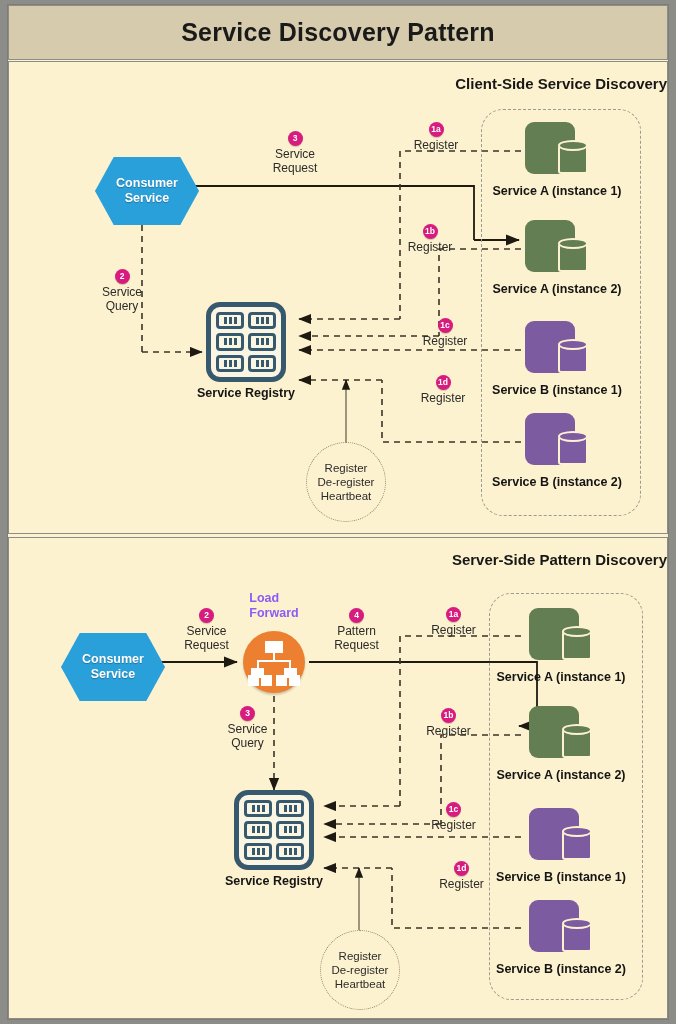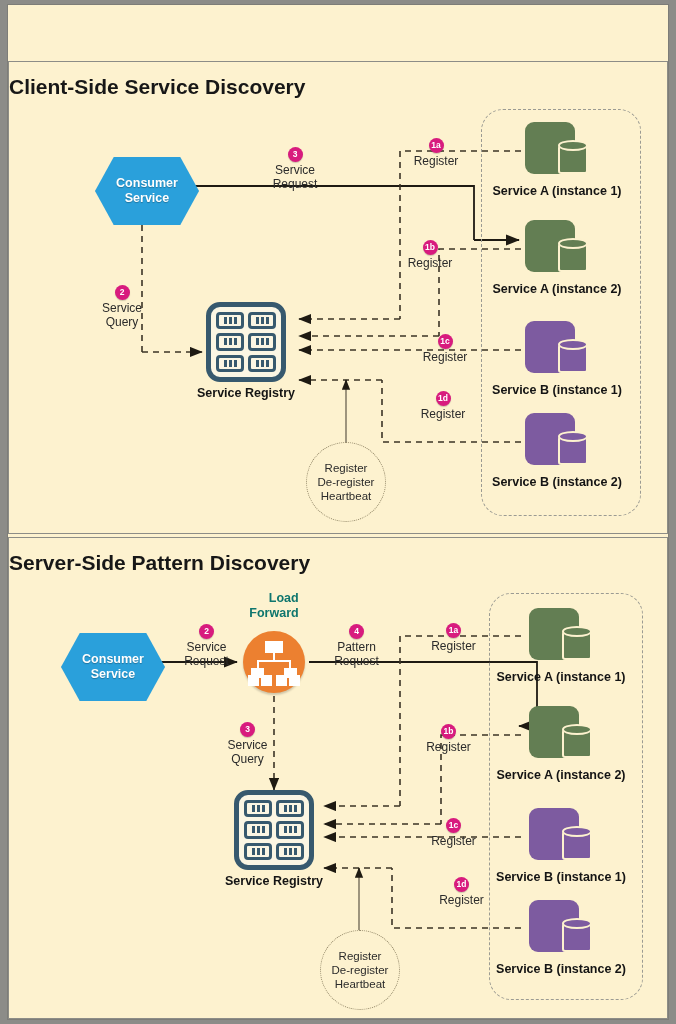--- a/index.html
+++ b/index.html
@@ -24,22 +24,22 @@
   .titlebar .title{
     font-size:25px;font-weight:bold;color:#1a1a1a;letter-spacing:.2px;
   }
   .panel{
     position:absolute;left:8px;width:660px;background:#fdf2cf;
     border:1px solid #8d8d87;box-sizing:border-box;
   }
   #panel1{top:61px;height:473px;}
   #panel2{top:537px;height:482px;}
   .panel-title{
-    position:absolute;left:0;top:13px;width:100%;text-align:left;
-    font-size:21px;font-weight:bold;color:#171717;
+    position:absolute;left:0;top:13px;width:100%;text-align:right;
+    font-size:15px;font-weight:bold;color:#171717;
   }
   
   .lay{position:absolute;}
   
   .hex{
     width:104px;height:68px;background:#2AA0DB;
     clip-path:polygon(18% 0%, 82% 0%, 100% 50%, 82% 100%, 18% 100%, 0% 50%);
     display:flex;align-items:center;justify-content:center;
     box-shadow:0 1px 0 rgba(0,0,0,.15);
   }
@@ -85,25 +85,25 @@
     white-space:nowrap;font-size:12.5px;font-weight:bold;color:#141414;
   }
   
   .lb{
     width:62px;height:62px;border-radius:50%;background:#ec8030;
     box-shadow:0 2px 2px rgba(0,0,0,.18);position:relative;
   }
   .lb .n{position:absolute;background:#fff;}
   .lb-title{
     position:absolute;top:-40px;left:50%;transform:translateX(-50%);
-    text-align:right;white-space:nowrap;
-    font-size:12.5px;font-weight:bold;color:#0f766e;line-height:15px;
-  }
-  
-  .step{position:absolute;text-align:center;margin-top:16px;}
+    text-align:left;white-space:nowrap;
+    font-size:12.5px;font-weight:bold;color:#8b5cf6;line-height:15px;
+  }
+  
+  .step{position:absolute;text-align:center;}
   .step .bdg{
     width:15px;height:15px;border-radius:50%;background:#d81b7e;
     color:#fff;font-size:8.5px;font-weight:bold;line-height:15px;
     margin:0 auto 1px auto;text-align:center;
     box-shadow:0 1px 1px rgba(0,0,0,.2);
   }
   .step .txt{
     font-size:12px;color:#2b2b2b;line-height:14px;white-space:nowrap;
   }
   
@@ -119,20 +119,23 @@
   }
   svg.edges{position:absolute;left:0;top:0;overflow:visible;}
 </style>
 </head>
 <body>
 
 <div id="page">
 
   <div class="frame"></div>
 
+  <div class="titlebar">
+    <div class="title">Service Discovery Pattern</div>
+  </div>
 
   <div class="panel" id="panel1">
     <div class="panel-title">Client-Side Service Discovery</div>
 
     <svg class="edges" width="660" height="473">
       <defs>
         <marker id="ah1" markerWidth="9" markerHeight="9" refX="7.5" refY="3.2" orient="auto">
           <path d="M0,0 L8,3.2 L0,6.4 z" fill="#1e1a12"></path>
         </marker>
       </defs>

